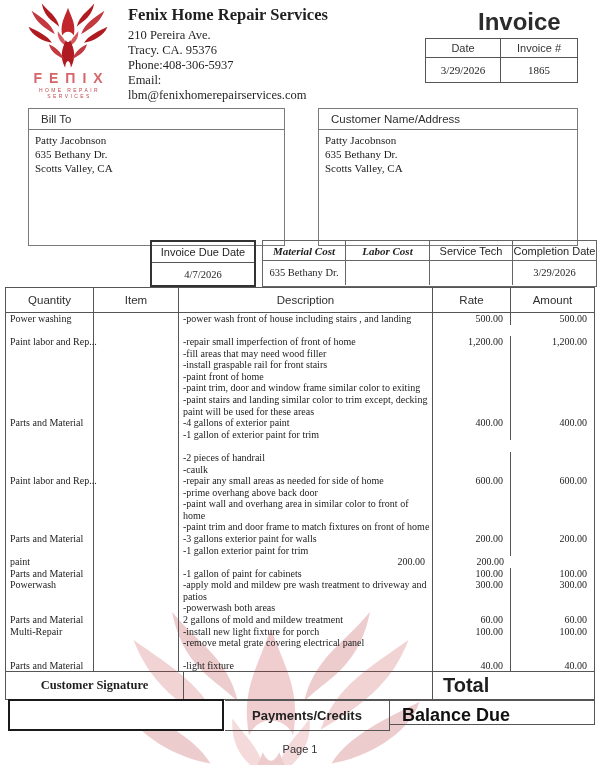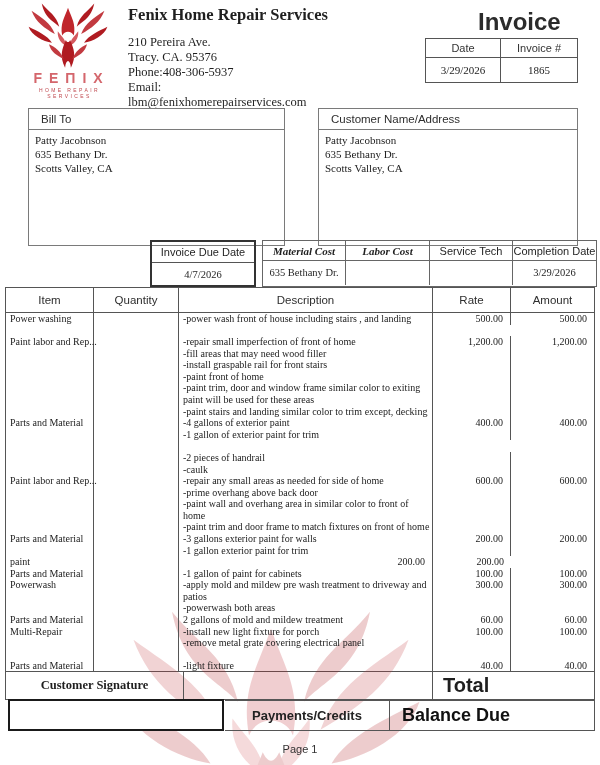--- a/index.html
+++ b/index.html
@@ -8,21 +8,21 @@
   .sans{font-family:"Liberation Sans", sans-serif;}
 
   
   .logo{position:absolute;left:12px;top:2px;width:112px;height:92px;text-align:center;}
   .logo svg{display:block;margin:0 auto;}
   .logo-word{font-family:"Liberation Sans", sans-serif;font-weight:bold;font-size:14px;
              letter-spacing:7px;color:#d4666c;margin-top:-2px;padding-left:7px;}
   .logo-tag{font-family:"Liberation Sans", sans-serif;font-size:5px;letter-spacing:2.4px;
             color:#c0494f;padding-left:3px;margin-top:1px;}
   .company{position:absolute;left:128px;top:5px;width:270px;}
-  .company-name{font-weight:bold;font-size:16.5px;margin-bottom:10px;}
+  .company-name{font-weight:bold;font-size:16.5px;margin-bottom:3px;}
   .company-line{font-size:12.5px;line-height:15px;}
   .invoice-title{position:absolute;left:478px;top:8px;font-family:"Liberation Sans",sans-serif;
                  font-weight:bold;font-size:24px;color:#2b2b2b;}
   .meta-table{position:absolute;left:425px;top:38px;width:151px;border:1px solid #555;}
   .meta-row{display:grid;grid-template-columns:75px 76px;}
   .meta-cell{border-right:1px solid #555;text-align:center;box-sizing:border-box;}
   .meta-cell:last-child{border-right:none;}
   .meta-head .meta-cell{font-family:"Liberation Sans",sans-serif;font-size:11px;color:#333;
                         height:19px;line-height:19px;border-bottom:1px solid #555;}
   .meta-vals .meta-cell{font-size:11px;height:24px;line-height:24px;color:#222;}
@@ -79,21 +79,21 @@
   .sig-cell{border-right:1px solid #555;box-sizing:border-box;}
   .sig-label{font-weight:bold;font-size:12.5px;text-align:center;line-height:27px;}
   .total-cell{font-family:"Liberation Sans",sans-serif;font-weight:bold;font-size:20px;
               line-height:27px;padding-left:10px;border-right:none;}
   .sig-box{position:absolute;left:8px;top:699px;width:216px;height:32px;
            border:2px solid #1a1a1a;box-sizing:border-box;background:#fff;}
   .pay-cell{position:absolute;left:225px;top:700px;width:165px;height:31px;
             border:1px solid #555;border-left:none;box-sizing:border-box;
             font-family:"Liberation Sans",sans-serif;font-weight:bold;font-size:13px;
             text-align:center;line-height:30px;color:#222;}
-  .bal-cell{position:absolute;left:390px;top:700px;width:205px;height:31px;
+  .bal-cell{position:absolute;left:390px;top:700px;width:205px;height:25px;
             border:1px solid #555;border-left:none;box-sizing:border-box;
             font-family:"Liberation Sans",sans-serif;font-weight:bold;font-size:18px;
             line-height:29px;padding-left:12px;color:#111;}
   .page-num{position:absolute;left:0;top:743px;width:600px;text-align:center;
             font-family:"Liberation Sans",sans-serif;font-size:11px;color:#333;}
 </style>
 </head>
 <body>
 
 <div class="page">
@@ -180,22 +180,22 @@
     <div class="detail-row detail-vals">
       <div class="detail-cell">635 Bethany Dr.</div>
       <div class="detail-cell"></div>
       <div class="detail-cell"></div>
       <div class="detail-cell">3/29/2026</div>
     </div>
   </div>
 
   <div class="items">
     <div class="items-head">
+      <div>Quantity</div>
       <div>Item</div>
-      <div>Quantity</div>
       <div>Description</div>
       <div>Rate</div>
       <div>Amount</div>
     </div>
 
     <svg class="wm wm-phx" viewBox="0 0 120 96" preserveAspectRatio="none">
         <use href="#phoenix"></use>
       </svg>
 
     <div class="items-body">
@@ -250,29 +250,29 @@
       <span class="c-item"></span>
       <span class="c-qty"></span>
       <span class="c-desc">-paint trim, door and window frame similar color to exiting</span>
       <span class="c-rate"></span>
       <span class="c-amt"></span>
     </div>
 
     <div class="tline">
       <span class="c-item"></span>
       <span class="c-qty"></span>
+      <span class="c-desc">-paint stairs and landing similar color to trim except, decking</span>
+      <span class="c-rate"></span>
+      <span class="c-amt"></span>
+    </div>
+
+    <div class="tline">
+      <span class="c-item"></span>
+      <span class="c-qty"></span>
       <span class="c-desc">paint will be used for these areas</span>
-      <span class="c-rate"></span>
-      <span class="c-amt"></span>
-    </div>
-
-    <div class="tline">
-      <span class="c-item"></span>
-      <span class="c-qty"></span>
-      <span class="c-desc">-paint stairs and landing similar color to trim except, decking</span>
       <span class="c-rate"></span>
       <span class="c-amt"></span>
     </div>
 
     <div class="tline">
       <span class="c-item">Parts and Material</span>
       <span class="c-qty"></span>
       <span class="c-desc">-4 gallons of exterior paint</span>
       <span class="c-rate">400.00</span>
       <span class="c-amt">400.00</span>

